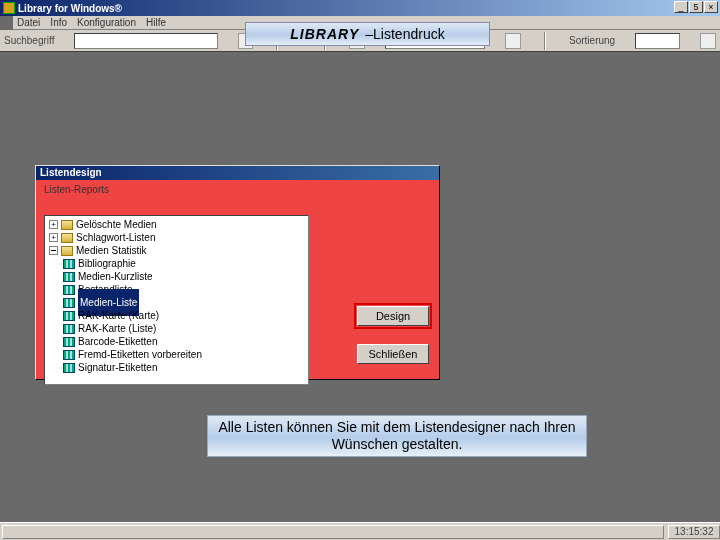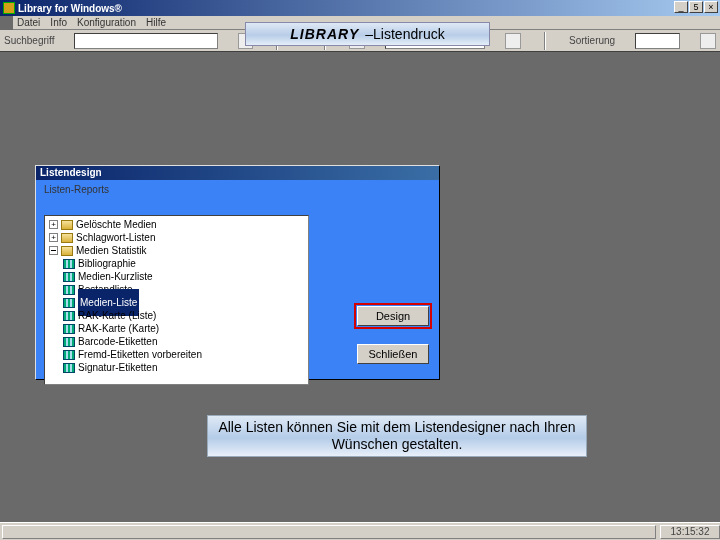--- a/index.html
+++ b/index.html
@@ -43,21 +43,21 @@
   
   .banner { position: absolute; top: 22px; left: 245px; width: 245px; height: 24px;
     background: linear-gradient(to bottom, #dfe9f5 0%, #b8cde8 55%, #e4eef8 100%);
     border: 1px solid #88a; display: flex; align-items: center; justify-content: center;
     z-index: 10; font-size: 14px; color: #000; }
   .banner b { font-style: italic; font-family: "Arial Black", sans-serif;
     letter-spacing: 1px; margin-right: 6px; }
 
   
   .dialog { position: absolute; top: 165px; left: 35px; width: 405px; height: 215px;
-    background: #3b82f6; border: 1px solid #000; border-top-color:#dfdfdf;
+    background: #ef4444; border: 1px solid #000; border-top-color:#dfdfdf;
     border-left-color:#dfdfdf; }
   .dialog-title { height: 14px; background: linear-gradient(to right,#0a246a,#3a6ea5);
     color: #fff; font-size: 10px; font-weight: bold; padding-left: 4px;
     line-height: 14px; }
   .dialog-body { padding: 4px 8px; }
   .group-label { font-size: 10px; color: #333; margin-bottom: 20px; }
   .tree { background: #fff; border: 1px solid #808080;
     border-top-color:#404040; border-left-color:#404040;
     width: 265px; height: 170px; font-size: 10px; color: #000;
     padding: 2px 0 2px 4px; overflow: hidden; }
@@ -168,25 +168,25 @@
       <div class="tree-row indent1">
           <span class="tree-icon"></span>
           <span>Bestandliste</span>
         </div>
       <div class="tree-row indent1">
           <span class="tree-icon"></span>
           <span class="selected">Medien-Liste</span>
         </div>
       <div class="tree-row indent1">
           <span class="tree-icon"></span>
+          <span>RAK-Karte (Karte)</span>
+        </div>
+      <div class="tree-row indent1">
+          <span class="tree-icon"></span>
           <span>RAK-Karte (Liste)</span>
-        </div>
-      <div class="tree-row indent1">
-          <span class="tree-icon"></span>
-          <span>RAK-Karte (Karte)</span>
         </div>
       <div class="tree-row indent1">
           <span class="tree-icon"></span>
           <span>Barcode-Etiketten</span>
         </div>
       <div class="tree-row indent1">
           <span class="tree-icon"></span>
           <span>Fremd-Etiketten vorbereiten</span>
         </div>
       <div class="tree-row indent1">
@@ -198,14 +198,14 @@
   <div class="dlg-btn btn-design">Design</div>
   <div class="dlg-btn btn-close">Schließen</div>
 </div>
 
 <div class="caption">
   <span>Alle Listen können Sie mit dem Listendesigner nach Ihren Wünschen gestalten.</span>
 </div>
 
 <div class="statusbar">
   <div class="status-spacer"></div>
-  <div class="status-cell" style="width:60px">13:15:32</div>
+  <div class="status-cell" style="width:52px">13:15:32</div>
 </div>
 
 </body></html>

